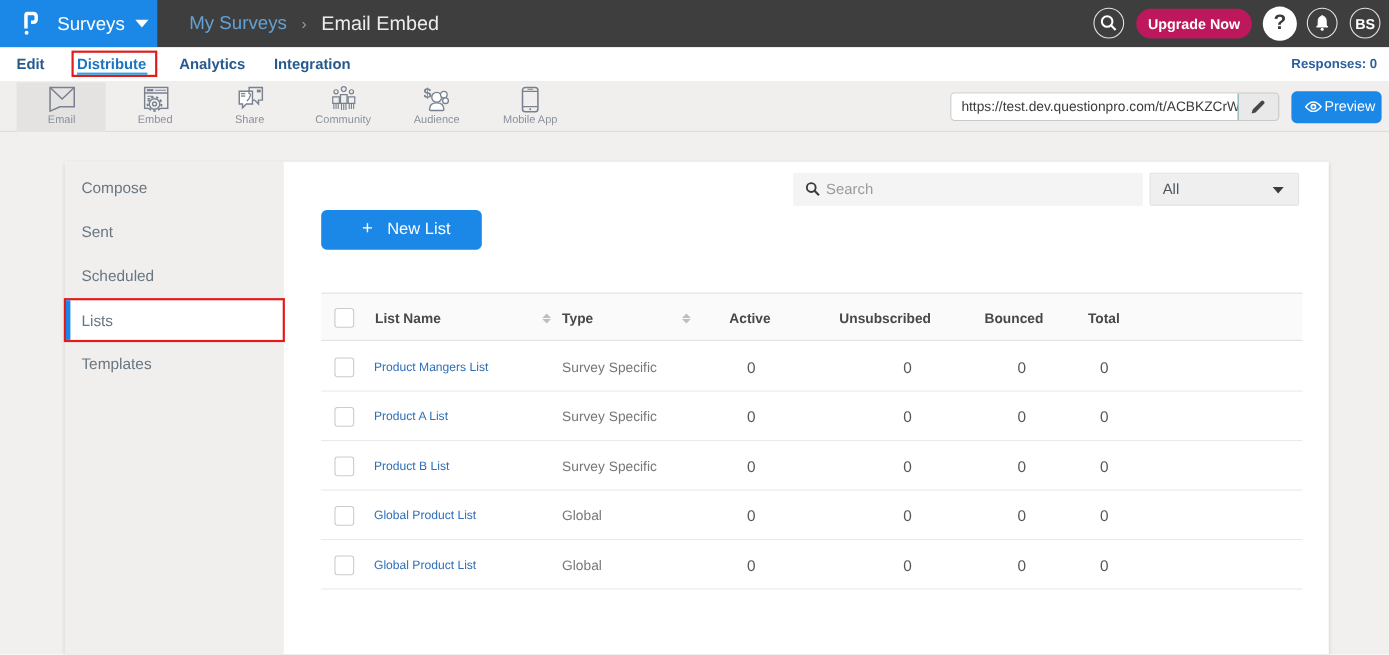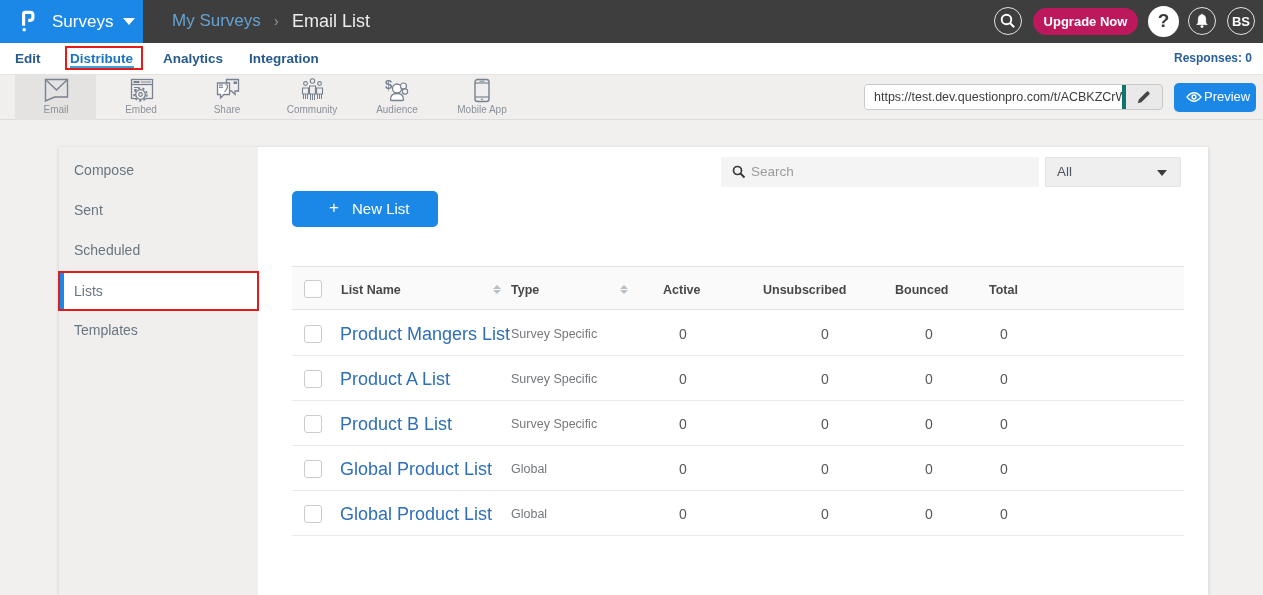--- a/index.html
+++ b/index.html
@@ -26,21 +26,21 @@
   #redbox { position:absolute; left:65px; top:3px; width:78px; height:24px; border:2px solid #e21b1b; }
   #dund { position:absolute; left:70px; top:23px; width:64px; height:2px; background:#35a3dc; }
   #resp { position:absolute; right:11px; top:0; height:31px; line-height:31px; font-size:12px; font-weight:bold; color:#2a5f9e; }
 
   
   #toolbar { position:absolute; left:0; top:75px; width:1263px; height:45px; background:#f0efee; border-bottom:1px solid #dcdcdc; }
   #emailsel { position:absolute; left:15px; top:0; width:81px; height:45px; background:#e4e3e2; }
   .ticon { position:absolute; top:3px; }
   .tlabel { position:absolute; top:29px; height:12px; font-size:10px; color:#8b909a; text-align:center; }
   #urlbox { position:absolute; left:864px; top:9px; width:299px; height:26px; border:1px solid #c9c9c9; border-radius:4px; background:#e9e9e9; }
-  #urltxt { position:absolute; left:0; top:0; width:261px; height:24px; background:#fff; border-radius:3px 0 0 3px; border-right:4px solid #0f766e; line-height:24px; font-size:12.5px; color:#3c3c3c; padding-left:9px; overflow:hidden; white-space:nowrap; }
+  #urltxt { position:absolute; left:0; top:0; width:261px; height:24px; background:#fff; border-radius:3px 0 0 3px; border-right:1px solid #0f766e; line-height:24px; font-size:12.5px; color:#3c3c3c; padding-left:9px; overflow:hidden; white-space:nowrap; }
   #pencil { position:absolute; right:10px; top:4px; }
   #preview { position:absolute; left:1174px; top:8px; width:82px; height:29px; background:#1b87e6; border-radius:5px; color:#fff; }
   #preview span { position:absolute; left:30px; top:0; line-height:28px; font-size:13px; }
   #preview svg { position:absolute; left:12px; top:8px; }
 
   
   #card { position:absolute; left:59px; top:147px; width:1149px; height:448px; background:#fff; box-shadow:0 1px 4px rgba(0,0,0,.15); }
   #sidebar { position:absolute; left:0; top:0; width:199px; height:448px; background:#f0efee; }
   .sitem { position:absolute; left:0; width:199px; height:40px; line-height:40px; padding-left:15px; font-size:14px; color:#697680; }
   #listssel { position:absolute; left:-1px; top:124px; width:201px; height:40px; background:#fff; border:2px solid #e21b1b; }
@@ -59,41 +59,41 @@
   #newlist .tx { position:absolute; left:60px; top:0; line-height:35px; font-size:15px; }
 
   
   #thead { position:absolute; left:233px; top:119px; width:892px; height:44px; background:#fafafa; border-top:1px solid #e2e2e2; border-bottom:1px solid #e2e2e2; }
   .cb { position:absolute; width:18px; height:18px; border:1px solid #ccc; border-radius:3px; background:#fff; }
   .hl { position:absolute; top:0; line-height:46px; font-size:12.5px; font-weight:bold; color:#484848; }
   .sort { position:absolute; top:18px; width:8px; height:10px; }
   .sort:before { content:""; position:absolute; left:0; top:0; border-left:4px solid transparent; border-right:4px solid transparent; border-bottom:4px solid #b9bfc6; }
   .sort:after { content:""; position:absolute; left:0; top:5px; border-left:4px solid transparent; border-right:4px solid transparent; border-top:4px solid #b9bfc6; }
   .trow { position:absolute; left:233px; width:892px; height:45px; border-bottom:1px solid #e9e9e9; }
-  .trow .name { position:absolute; left:48px; top:0; line-height:47px; font-size:18px; color:#2e6fb7; }
+  .trow .name { position:absolute; left:48px; top:0; line-height:47px; font-size:11px; color:#2e6fb7; }
   .trow .type { position:absolute; left:219px; top:0; line-height:47px; font-size:12.5px; color:#75787b; }
   .trow .num { position:absolute; top:0; width:30px; text-align:center; line-height:47px; font-size:14px; color:#55585b; }
   .trow .cb { left:12px; top:14px; }
 </style>
 </head>
 <body>
 <div id="app">
 
   <div id="topbar">
     <div id="logo">
       <svg width="24" height="30" viewBox="0 0 24 30" style="left:18px;top:6px;">
         <path d="M5.6 19.8 L5.6 7.9 Q5.6 6.3 7.2 6.3 L12.2 6.3 Q14.9 6.3 14.9 9 L14.9 11.6 Q14.9 14.3 12.2 14.3 L10.2 14.3" fill="none" stroke="#fff" stroke-width="3.15"></path>
         <circle cx="6.2" cy="23.8" r="1.75" fill="#fff"></circle>
       </svg>
       <span class="t">Surveys</span>
       <span class="car"></span>
     </div>
     <span class="bc1">My Surveys</span>
     <span class="bc2">›</span>
-    <span class="bc3">Email List</span>
+    <span class="bc3">Email Embed</span>
     <div class="circ" style="left:994px;">
       <svg width="16" height="16" viewBox="0 0 16 16" style="position:absolute;left:5px;top:5px;">
         <circle cx="6.5" cy="6.5" r="4.8" fill="none" stroke="#fff" stroke-width="1.9"></circle>
         <line x1="10" y1="10" x2="14.2" y2="14.2" stroke="#fff" stroke-width="2"></line>
       </svg>
     </div>
     <div id="upg">Upgrade Now</div>
     <div id="help">?</div>
     <div class="circ" style="left:1188px;">
       <svg width="18" height="18" viewBox="0 0 18 18" style="position:absolute;left:4px;top:4px;">

